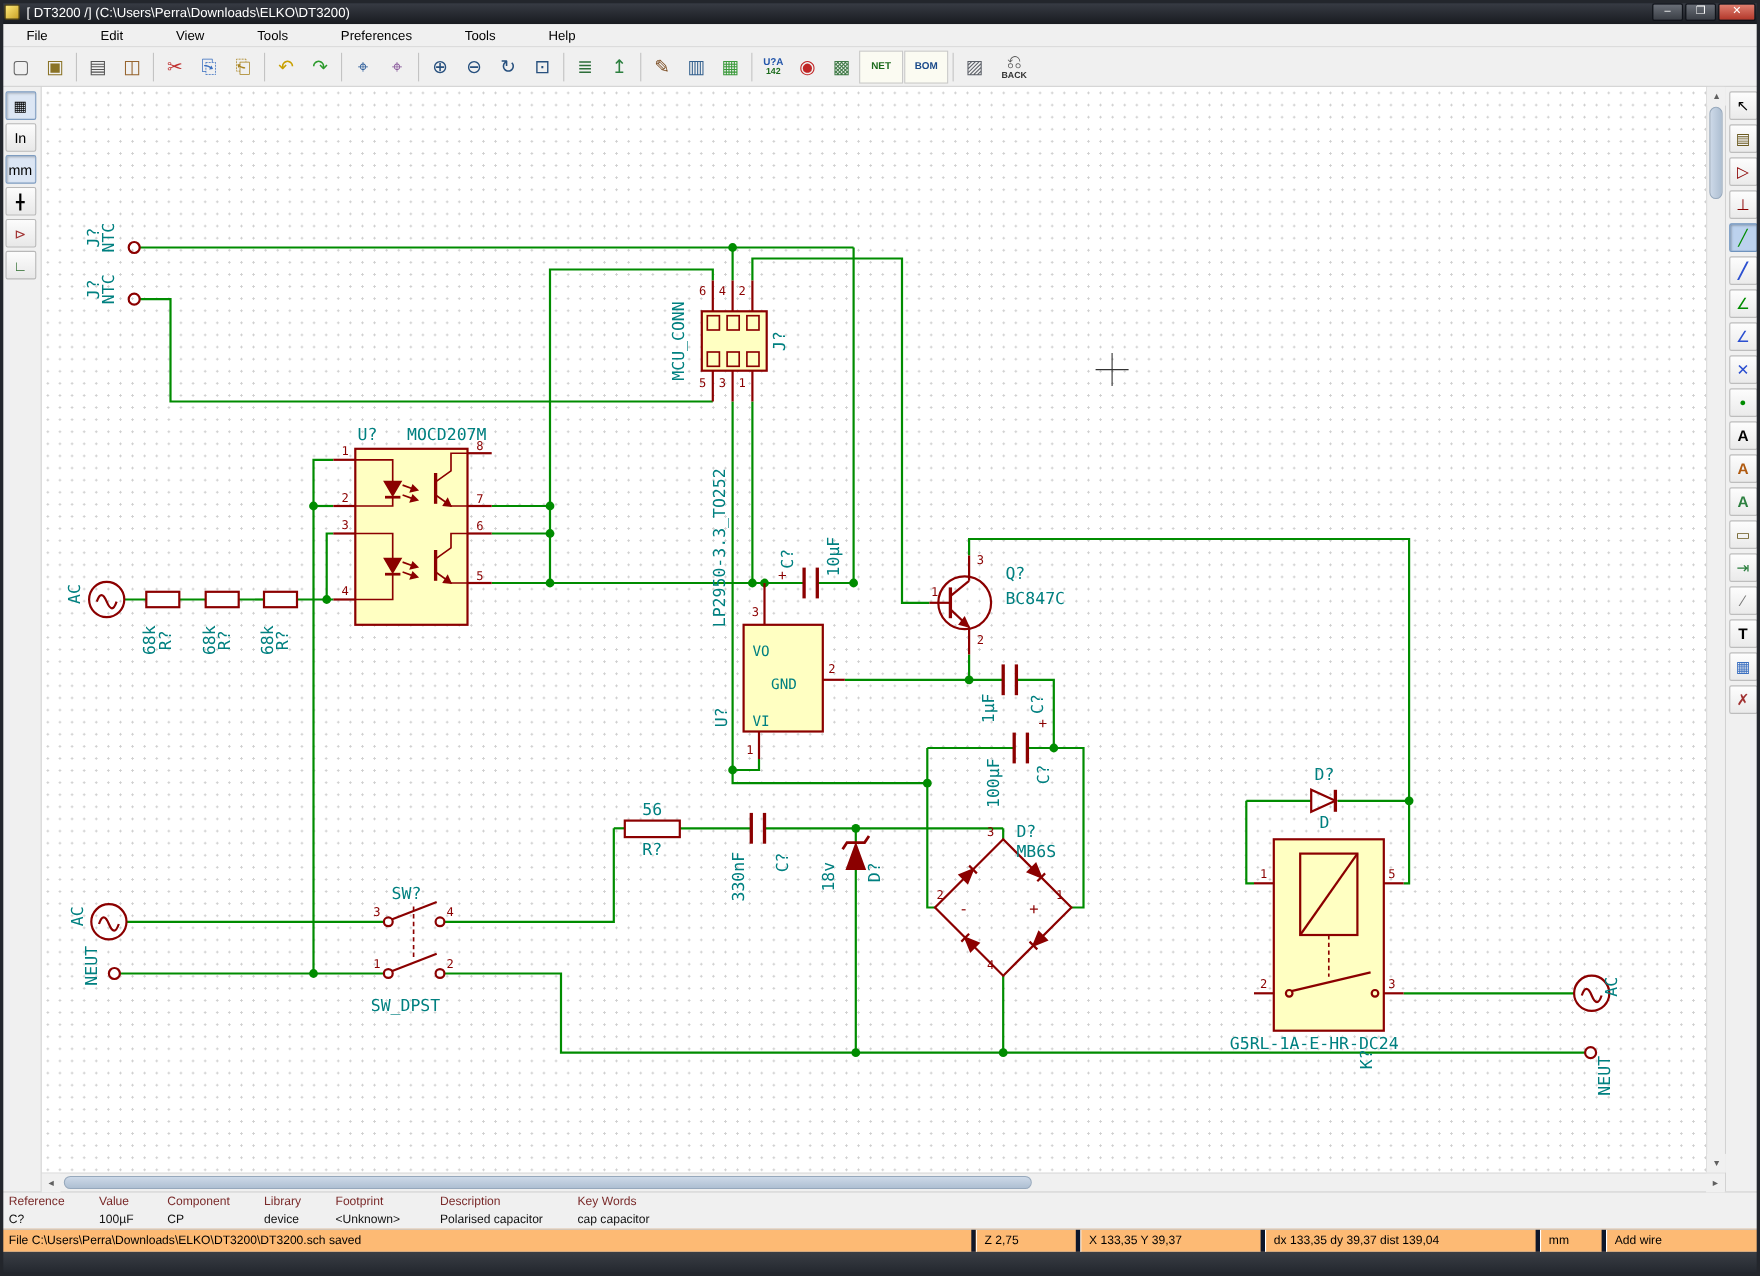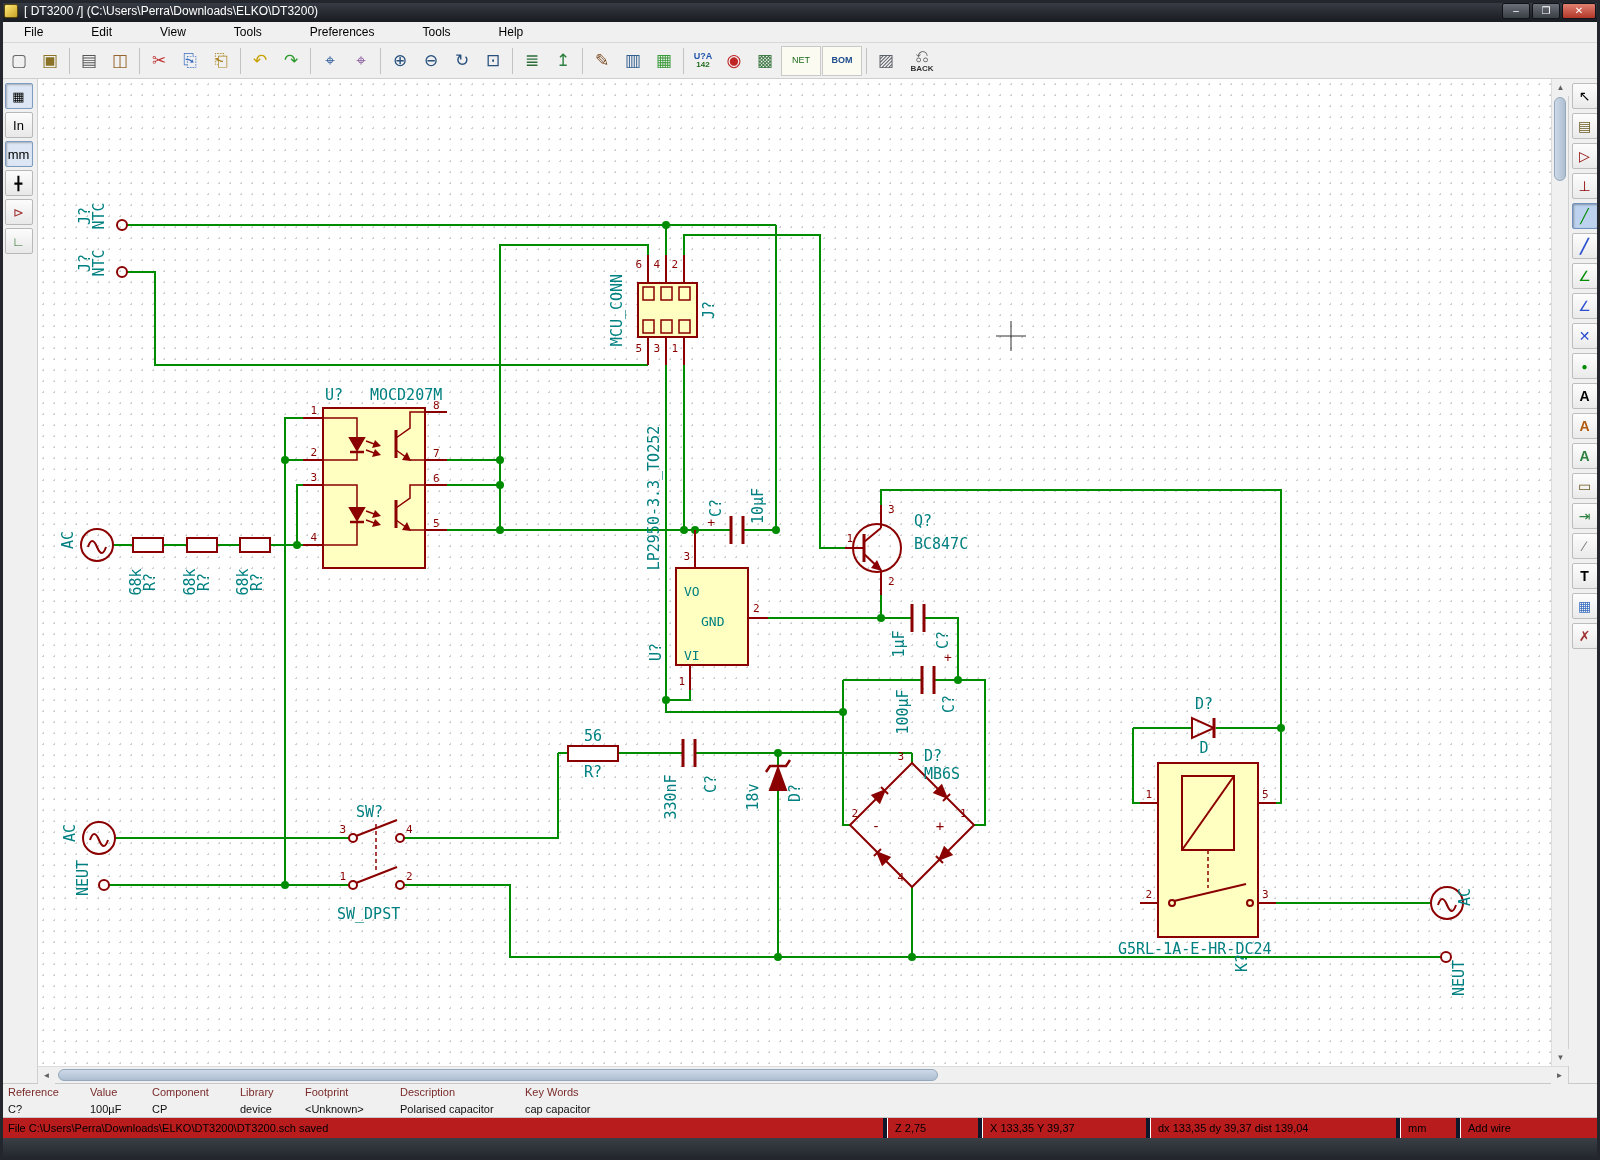--- a/index.html
+++ b/index.html
@@ -47,21 +47,21 @@
   .rbtn { width:26px; height:26px; border:1px solid #bdbdbd; border-radius:2px; background:linear-gradient(#fdfdfd,#eaeaea); font-size:14px; display:flex; align-items:center; justify-content:center; }
   .rbtn.selected { background:#bcd2ee; border:1px solid #6f93bd; box-shadow:inset 1px 1px 2px rgba(0,0,0,.3); }
 
   
   .fieldsbar { height:34px; background:#f0f0f0; border-top:1px solid #c9c9c9; display:flex; font-size:11px; padding:2px 0 2px 8px; }
   .fcol { display:flex; flex-direction:column; justify-content:space-between; padding-right:10px; }
   .flabel { color:#7a2a2a; }
   .fvalue { color:#111; }
   .w82{width:82px}.w62{width:62px}.w88{width:88px}.w65{width:65px}.w95{width:95px}.w125{width:125px}
 
-  .statusline { height:21px; background:#b91c1c; border-top:1px solid #c9c9c9; display:flex; align-items:stretch; font-size:11px; }
+  .statusline { height:21px; background:#fdba74; border-top:1px solid #c9c9c9; display:flex; align-items:stretch; font-size:11px; }
   .scell { display:flex; align-items:center; padding:0 8px; border-left:4px solid #0f172a; box-shadow:inset 1px 0 0 #fff; white-space:nowrap; }
   .scell.first { flex:1; border-left:none; box-shadow:none; }
   .bottomframe { height:22px; background:linear-gradient(#3a3e45,#20242b); }
 </style>
 </head>
 <body>
 
 <div class="frame"></div>
 
 <div class="titlebar">
@@ -156,21 +156,21 @@
   <div class="tb" style="color:#2255aa;font-size:9px;font-weight:bold">
     <span>U?A</span>
     <span class="sub">142</span>
   </div>
   <div class="tb" style="color:#c02525">
       <span>◉</span>
     </div>
   <div class="tb" style="color:#3f7a46">
       <span>▩</span>
     </div>
-  <div class="tb wide" style="font-size:9px;font-weight:normal;color:#1c6b1c;border:1px solid #c9c9c9;background:#fbfbf2">
+  <div class="tb wide" style="font-size:9px;font-weight:bold;color:#1c6b1c;border:1px solid #c9c9c9;background:#fbfbf2">
       <span>NET</span>
     </div>
   <div class="tb wide" style="font-size:9px;font-weight:bold;color:#1c4b8b;border:1px solid #c9c9c9;background:#fbfbf2">
       <span>BOM</span>
     </div>
   <div class="tsep"></div>
   <div class="tb" style="color:#5c6068">
       <span>▨</span>
     </div>
   <div class="tb wide" style="color:#555">

